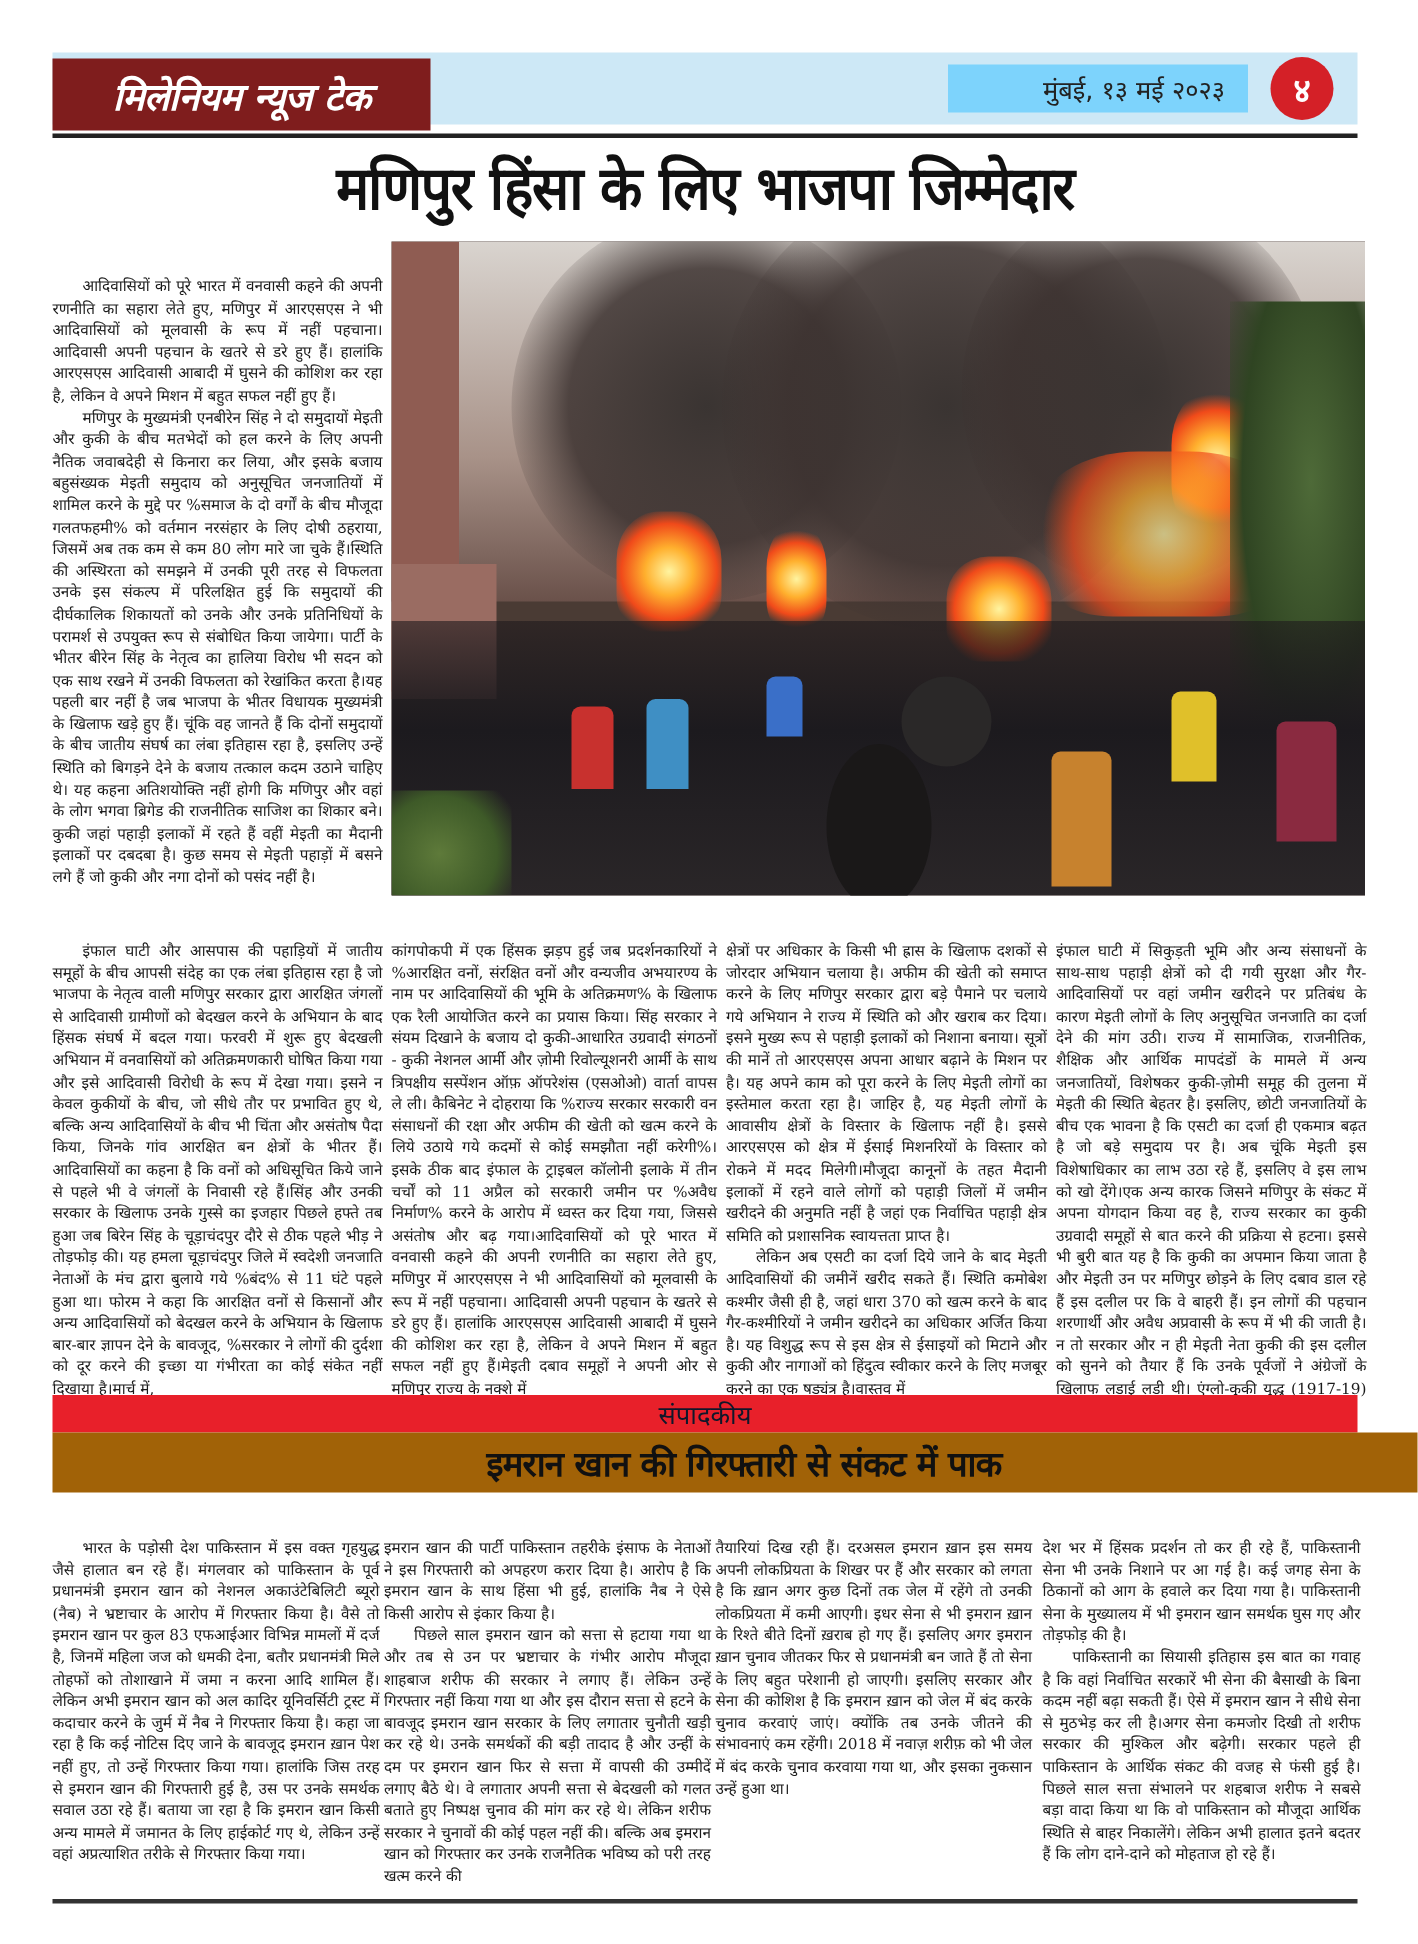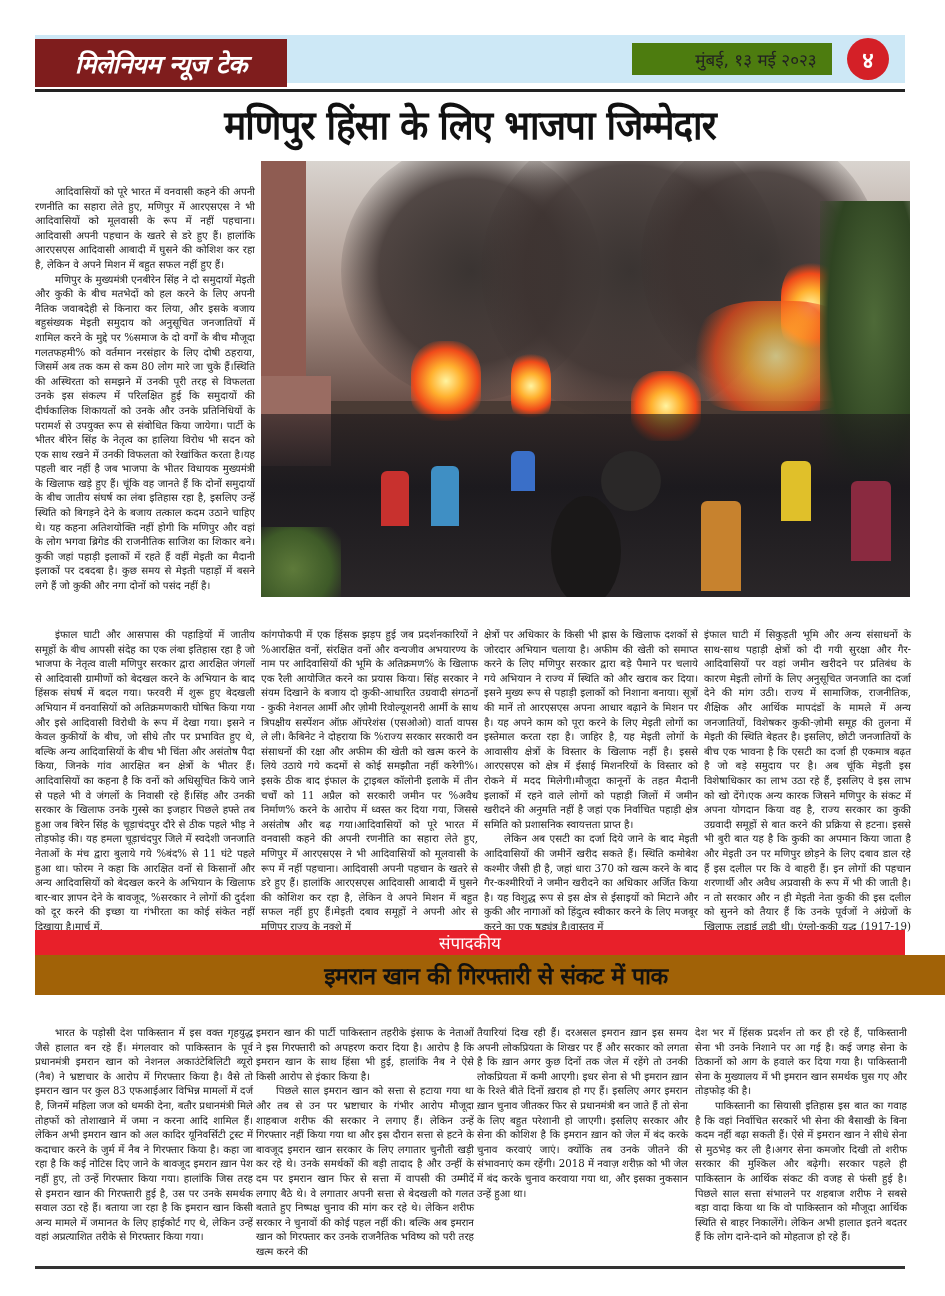--- a/index.html
+++ b/index.html
@@ -6,21 +6,21 @@
   html, body { width: 945px; height: 1296px; background: #ffffff; overflow: hidden; }
   body { font-family: "DejaVu Sans", sans-serif; color: #1a1a1a; position: relative; }
 
   .masthead { position: absolute; left: 35px; top: 35px; width: 870px; height: 48px; background: #cde8f6; }
   .brand { position: absolute; left: 0; top: 4px; width: 252px; height: 48px; background: #7f1d1d; color: #fff;
            font-family: "DejaVu Sans", sans-serif; font-weight: bold; font-style: italic; font-size: 25px;
            display: flex; align-items: center; justify-content: center; letter-spacing: -0.5px; }
   .section-tag { position: absolute; left: 312px; top: 0; width: 230px; height: 48px; background: #000; color: #fff;
                  clip-path: polygon(5% 0, 100% 0, 95% 100%, 0 100%);
                  font-weight: bold; font-style: italic; font-size: 28px; display: flex; align-items: center; justify-content: center; }
-  .dateline { position: absolute; left: 597px; top: 8px; width: 200px; height: 32px; background: #4d7c0f;
+  .dateline { position: absolute; left: 597px; top: 8px; width: 200px; height: 32px; background: #7dd3fc;
               font-size: 17px; display: flex; align-items: center; justify-content: center; color: #222; padding-left: 48px; }
   .page-no { position: absolute; left: 812px; top: 3px; width: 42px; height: 42px; border-radius: 50%; background: #d42027;
              color: #fff; font-size: 22px; font-weight: bold; display: flex; align-items: center; justify-content: center; }
   .rule-top { position: absolute; left: 35px; top: 89px; width: 870px; height: 3px; background: #222; }
 
   .headline { position: absolute; left: 35px; top: 96px; width: 870px; height: 58px; text-align: center;
               font-family: "DejaVu Sans", sans-serif; font-weight: bold; font-size: 40px; letter-spacing: -1px; color: #111;
               transform: scaleX(0.92); transform-origin: center; }
 
   .col { position: absolute; font-family: "DejaVu Serif", serif; font-size: 10.2px; line-height: 14.6px; text-align: justify; color: #1a1a1a; margin-top: 27px; }
@@ -30,21 +30,21 @@
   .photo .sky { position: absolute; left: 0; top: 0; width: 100%; height: 55%; background: linear-gradient(180deg,#d9d4cf 0%,#a89288 60%,#6a514a 100%); }
   .photo .smoke { position: absolute; border-radius: 50%; background: radial-gradient(circle,#3a3432 0%,rgba(60,50,48,0.85) 50%,rgba(90,70,65,0) 75%); }
   .photo .fire { position: absolute; border-radius: 40% 40% 30% 30%; background: radial-gradient(circle,#fff4a0 0%,#ffb02e 30%,#f04a1a 60%,rgba(200,40,20,0) 80%); }
   .photo .building { position: absolute; background: #8a5a50; }
   .photo .crowd { position: absolute; left: 0; bottom: 0; width: 100%; height: 42%; background: linear-gradient(180deg,rgba(30,25,28,0.6) 0%,#1c1a1e 40%,#2a2628 100%); }
   .photo .head { position: absolute; border-radius: 50%; background: #141214; }
   .photo .shirt { position: absolute; border-radius: 6px 6px 0 0; }
   .photo .grass { position: absolute; left: 0; bottom: 0; width: 80px; height: 70px; background: radial-gradient(circle at 40% 60%,#5e7a3a 0%,#3e5a28 60%,rgba(40,60,30,0) 90%); }
   .photo .trees { position: absolute; right: 0; top: 40px; width: 90px; height: 300px; background: radial-gradient(ellipse at 60% 40%,#4e6a38 0%,#2f4422 60%,rgba(40,50,30,0) 90%); }
 
-  .editorial-bar { position: absolute; left: 35px; top: 930px; width: 870px; height: 25px; background: #e8202a; color: #ffffff;
+  .editorial-bar { position: absolute; left: 35px; top: 930px; width: 870px; height: 25px; background: #e8202a; color: #0f172a;
                    font-size: 17px; display: flex; align-items: center; justify-content: center; }
   .editorial-head { position: absolute; left: 35px; top: 955px; width: 922px; height: 40px; background: #a16207; color: #111;
                     font-weight: bold; font-size: 23px; display: flex; align-items: center; justify-content: center; letter-spacing: -0.5px; }
   .rule-bottom { position: absolute; left: 35px; top: 1266px; width: 870px; height: 3px; background: #333; }
 </style>
 </head>
 <body>
 
 <div class="masthead">
   <div class="brand">मिलेनियम न्यूज टेक</div>

